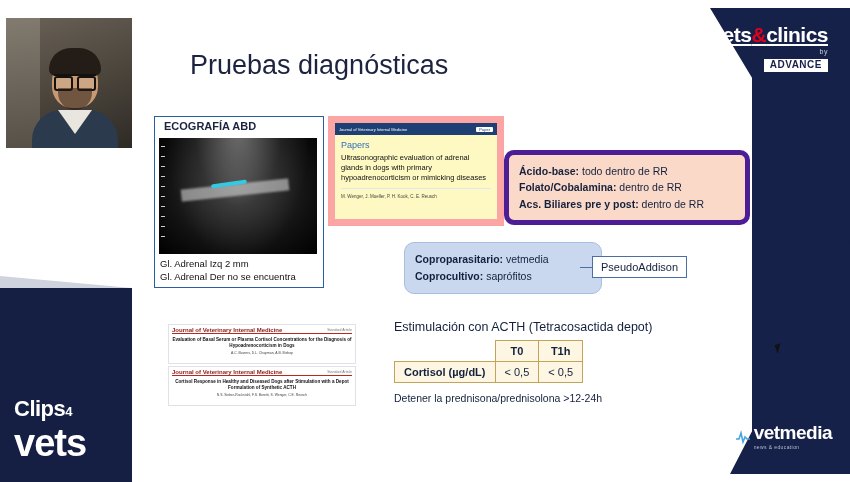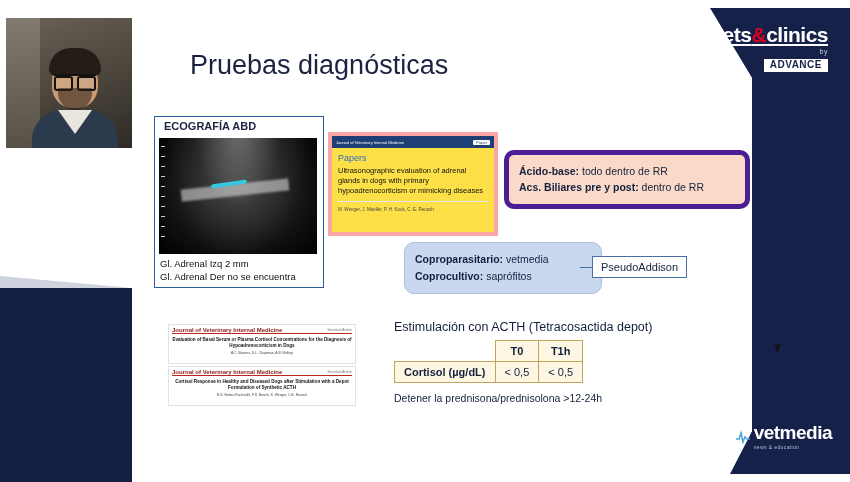--- a/index.html
+++ b/index.html
@@ -275,24 +275,24 @@
     position: absolute;
     left: 28px; top: 250px;
     font-size: 9.5px;
     color: #111;
     line-height: 1.35;
   }
 
   
   .paper-card {
     position: absolute;
-    left: 196px; top: 124px;
+    left: 196px; top: 108px;
     width: 162px; height: 96px;
-    background: #fde047;
-    border: 4px solid #fca5a5;
+    background: #fef9c3;
+    border: 7px solid #fca5a5;
   }
   .paper-card .bar {
     height: 12px;
     background: #1d3f73;
     display: flex;
     justify-content: space-between;
     align-items: center;
     padding: 0 4px;
   }
   .paper-card .bar .t {
@@ -444,20 +444,24 @@
       <div class="shirt"></div>
       <div class="head"></div>
       <div class="hair"></div>
       <div class="glasses"></div>
       <div class="beard"></div>
     </div>
 
     <div class="left-gray-wedge"></div>
     <div class="left-navy"></div>
 
+    <div class="brand-block">
+      <div class="brand-clips"><span>Clips</span><span class="four">4</span></div>
+      <div class="brand-vets">vets</div>
+    </div>
   </div>
 
   <div class="slide">
 
     <div class="slide-navy-right"></div>
     <div class="slide-navy-wedge"></div>
 
     <div class="vets-clinics-logo">
       <div class="l1"><span>vets</span><span class="amp">&amp;</span><span>clinics</span></div>
       <div class="l2">by</div>
@@ -485,20 +489,21 @@
         <span class="tag">Paper</span>
       </div>
       <div class="papers">Papers</div>
       <div class="ptitle">Ultrasonographic evaluation of adrenal glands in dogs with primary hypoadrenocorticism or mimicking diseases</div>
       <div class="prule"></div>
       <div class="pauth">M. Wenger, J. Mueller, P. H. Kook, C. E. Reusch</div>
     </div>
 
     <div class="callout-peach">
       <div><b>Ácido-base:</b> <span>todo dentro de RR</span></div>
+      <div><b>Folato/Cobalamina:</b> <span>dentro de RR</span></div>
       <div><b>Acs. Biliares pre y post:</b> <span>dentro de RR</span></div>
     </div>
 
     <div class="callout-blue">
       <div><b>Coproparasitario:</b> <span>vetmedia</span></div>
       <div><b>Coprocultivo:</b> <span>saprófitos</span></div>
     </div>
 
     <div class="connector"></div>
     <div class="pseudo-box">PseudoAddison</div>

